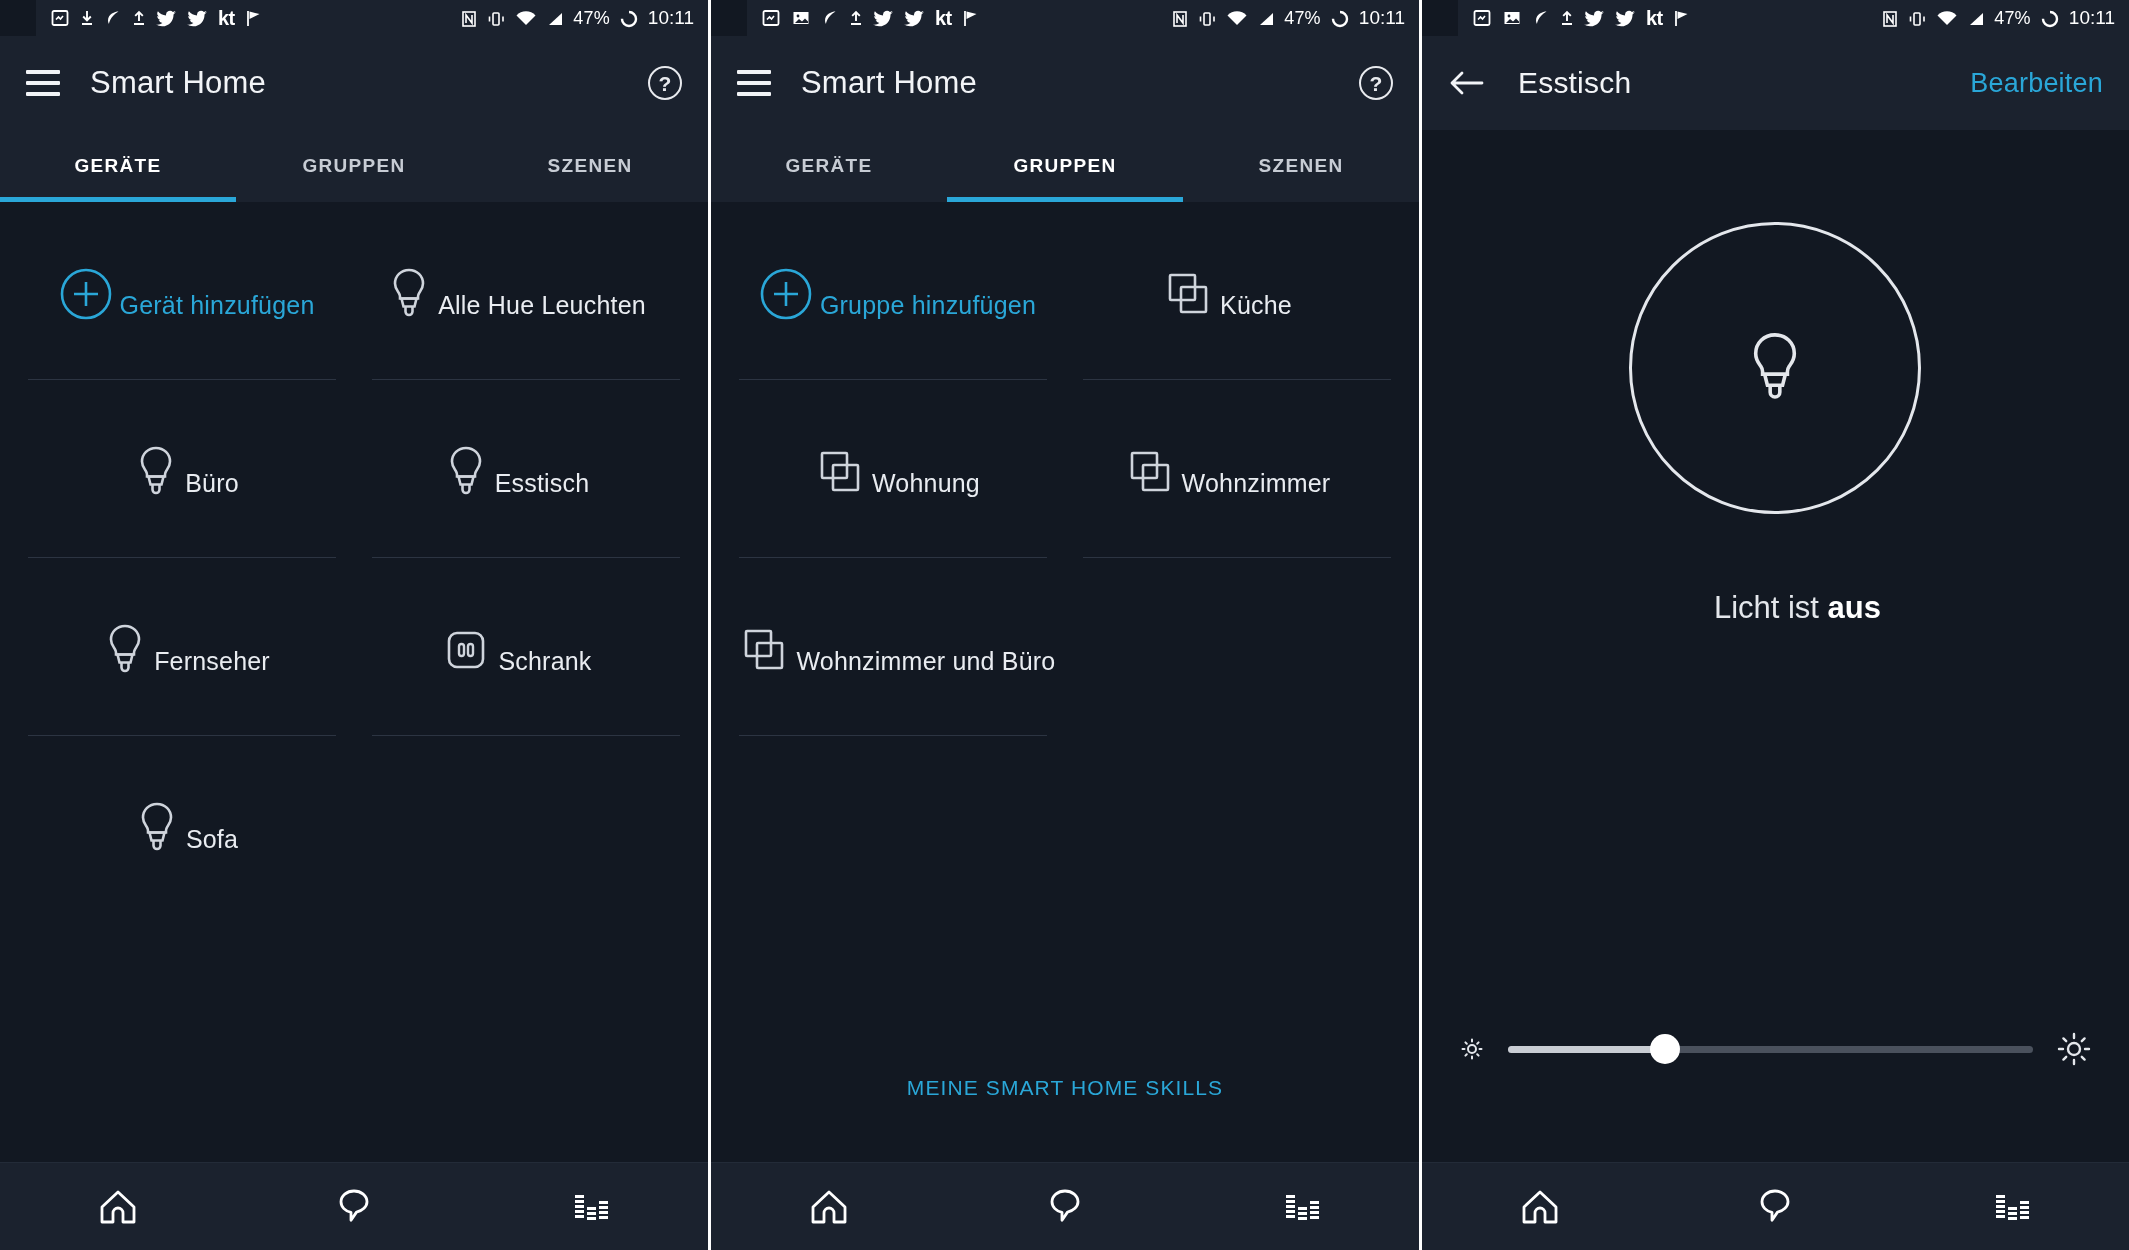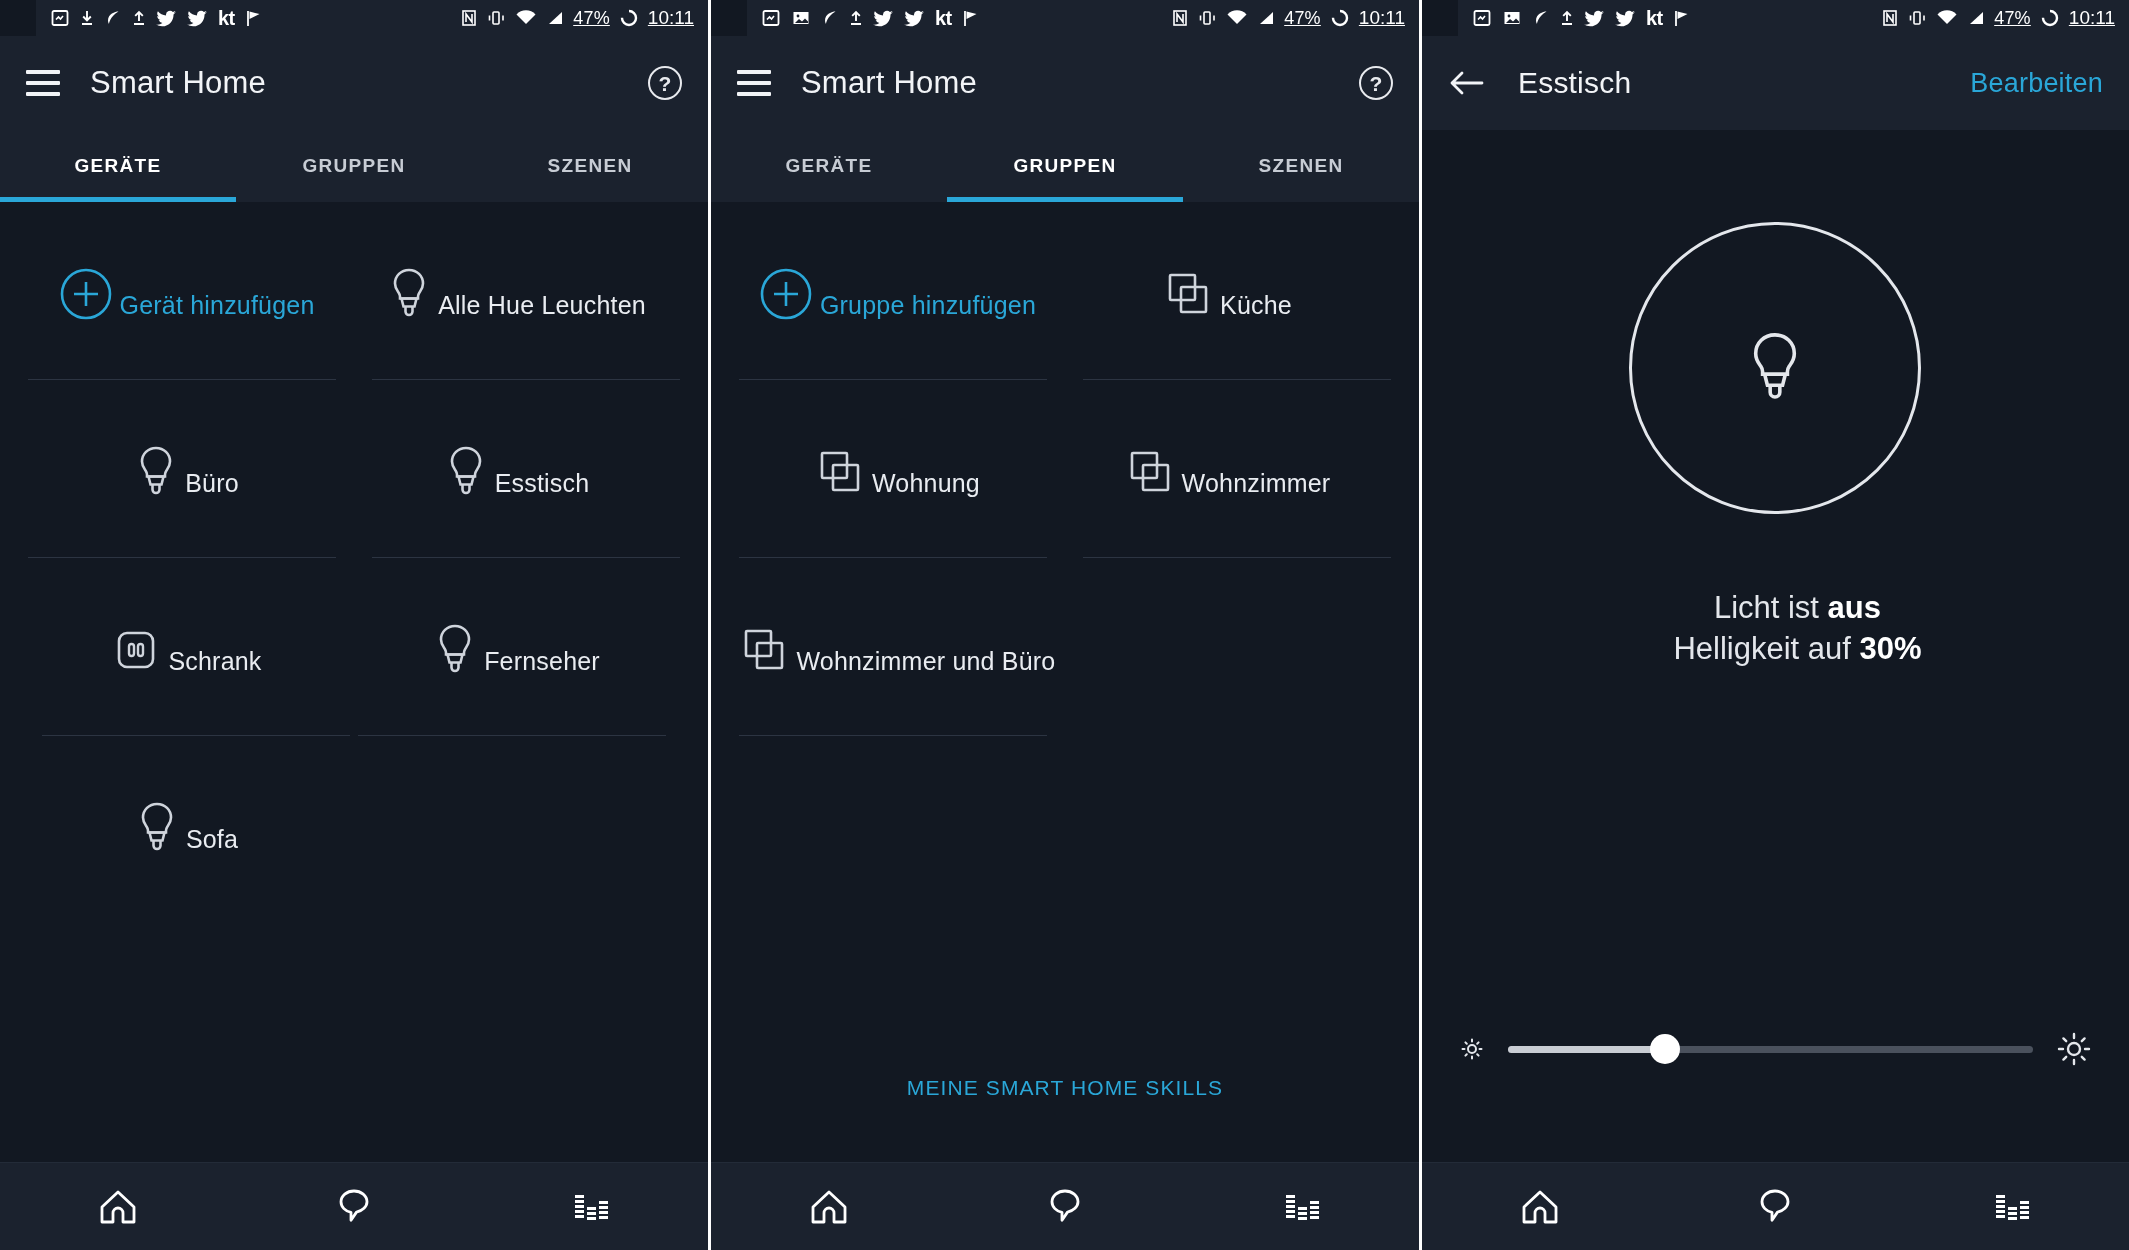--- a/index.html
+++ b/index.html
@@ -17,21 +17,21 @@
   .divider-col { width: 3px; background: #ffffff; height: 1250px; }
 
   
   .statusbar {
     height: 36px; background: #1b222e;
     display: flex; align-items: center;
     padding: 0 14px; color: #fff;
     font-size: 19px; position: relative; margin-left: 36px;
   }
   .sb-left { display: flex; align-items: center; gap: 10px; flex: 1; }
-  .sb-right { display: flex; align-items: center; gap: 9px; text-decoration: underline; }
+  .sb-right { display: flex; align-items: flex-end; gap: 9px; }
   .sb-ico { display: inline-block; line-height: 0; }
   .sb-text { font-size: 18px; letter-spacing: .2px; color: #fff; font-weight: 400;}
   .sb-clock { font-size: 19px; color:#fff; }
   .kt { font-size: 20px; font-weight: 600; letter-spacing: -0.5px; }
 
   
   .appbar {
     height: 94px; background: #1b222e;
     display: flex; align-items: center;
     padding: 0 26px; position: relative;
@@ -284,40 +284,40 @@
           <div class="c-icon">
             <svg width="46" height="58" viewBox="0 0 46 58">
                 <path d="M23 5c-8 0-14 6-14 13.5 0 5 2.5 7.5 3.8 9.4.7 1 1.2 2 1.2 3.6v2h18v-2c0-1.6.5-2.6 1.2-3.6C34.5 26 37 23.5 37 18.5 37 11 31 5 23 5z" fill="none" stroke="#cfd4dc" stroke-width="2.6"></path>
                 <path d="M14 33.5h18M15.5 33.5l2 8h11l2-8" fill="none" stroke="#cfd4dc" stroke-width="2.6"></path>
                 <path d="M19.5 41.5v5a3.5 3.5 0 0 0 7 0v-5" fill="none" stroke="#cfd4dc" stroke-width="2.6"></path>
               </svg>
           </div>
           <div class="c-label">Esstisch</div>
         </div>
 
+        <div class="cell rowline left">
+          <div class="c-icon">
+            <svg width="46" height="58" viewBox="0 0 46 58">
+                <path d="M23 5c-8 0-14 6-14 13.5 0 5 2.5 7.5 3.8 9.4.7 1 1.2 2 1.2 3.6v2h18v-2c0-1.6.5-2.6 1.2-3.6C34.5 26 37 23.5 37 18.5 37 11 31 5 23 5z" fill="none" stroke="#cfd4dc" stroke-width="2.6"></path>
+                <path d="M14 33.5h18M15.5 33.5l2 8h11l2-8" fill="none" stroke="#cfd4dc" stroke-width="2.6"></path>
+                <path d="M19.5 41.5v5a3.5 3.5 0 0 0 7 0v-5" fill="none" stroke="#cfd4dc" stroke-width="2.6"></path>
+              </svg>
+          </div>
+          <div class="c-label">Fernseher</div>
+        </div>
+
         <div class="cell rowline right">
           <div class="c-icon">
             <svg width="52" height="52" viewBox="0 0 52 52">
                 <rect x="9" y="9" width="34" height="34" rx="8" fill="none" stroke="#cfd4dc" stroke-width="2.6"></rect>
                 <rect x="19" y="20" width="5" height="12" rx="2.5" fill="none" stroke="#cfd4dc" stroke-width="2.4"></rect>
                 <rect x="28" y="20" width="5" height="12" rx="2.5" fill="none" stroke="#cfd4dc" stroke-width="2.4"></rect>
               </svg>
           </div>
           <div class="c-label">Schrank</div>
-        </div>
-
-        <div class="cell rowline left">
-          <div class="c-icon">
-            <svg width="46" height="58" viewBox="0 0 46 58">
-                <path d="M23 5c-8 0-14 6-14 13.5 0 5 2.5 7.5 3.8 9.4.7 1 1.2 2 1.2 3.6v2h18v-2c0-1.6.5-2.6 1.2-3.6C34.5 26 37 23.5 37 18.5 37 11 31 5 23 5z" fill="none" stroke="#cfd4dc" stroke-width="2.6"></path>
-                <path d="M14 33.5h18M15.5 33.5l2 8h11l2-8" fill="none" stroke="#cfd4dc" stroke-width="2.6"></path>
-                <path d="M19.5 41.5v5a3.5 3.5 0 0 0 7 0v-5" fill="none" stroke="#cfd4dc" stroke-width="2.6"></path>
-              </svg>
-          </div>
-          <div class="c-label">Fernseher</div>
         </div>
 
         <div class="cell">
           <div class="c-icon">
             <svg width="46" height="58" viewBox="0 0 46 58">
                 <path d="M23 5c-8 0-14 6-14 13.5 0 5 2.5 7.5 3.8 9.4.7 1 1.2 2 1.2 3.6v2h18v-2c0-1.6.5-2.6 1.2-3.6C34.5 26 37 23.5 37 18.5 37 11 31 5 23 5z" fill="none" stroke="#cfd4dc" stroke-width="2.6"></path>
                 <path d="M14 33.5h18M15.5 33.5l2 8h11l2-8" fill="none" stroke="#cfd4dc" stroke-width="2.6"></path>
                 <path d="M19.5 41.5v5a3.5 3.5 0 0 0 7 0v-5" fill="none" stroke="#cfd4dc" stroke-width="2.6"></path>
               </svg>
           </div>
@@ -647,21 +647,20 @@
           <svg width="64" height="80" viewBox="0 0 46 58">
               <path d="M23 5c-8 0-14 6-14 13.5 0 5 2.5 7.5 3.8 9.4.7 1 1.2 2 1.2 3.6v2h18v-2c0-1.6.5-2.6 1.2-3.6C34.5 26 37 23.5 37 18.5 37 11 31 5 23 5z" fill="none" stroke="#e4e7ec" stroke-width="2.6"></path>
               <path d="M14 33.5h18M15.5 33.5l2 8h11l2-8" fill="none" stroke="#e4e7ec" stroke-width="2.6"></path>
               <path d="M19.5 41.5v5a3.5 3.5 0 0 0 7 0v-5" fill="none" stroke="#e4e7ec" stroke-width="2.6"></path>
             </svg>
         </div>
       </div>
 
       <div class="status-text">
         <div><span>Licht ist </span><b>aus</b></div>
-        <div><span>Helligkeit auf </span><b>30%</b></div>
       </div>
 
       <div class="slider-row">
         <div>
           <svg width="28" height="28" viewBox="0 0 28 28">
               <circle cx="14" cy="14" r="4" fill="none" stroke="#e4e7ec" stroke-width="2"></circle>
               <g stroke="#e4e7ec" stroke-width="2" stroke-linecap="round">
                 <path d="M14 4.5v2M14 21.5v2M4.5 14h2M21.5 14h2M7.4 7.4l1.4 1.4M19.2 19.2l1.4 1.4M20.6 7.4l-1.4 1.4M8.8 19.2l-1.4 1.4"></path>
               </g>
             </svg>

